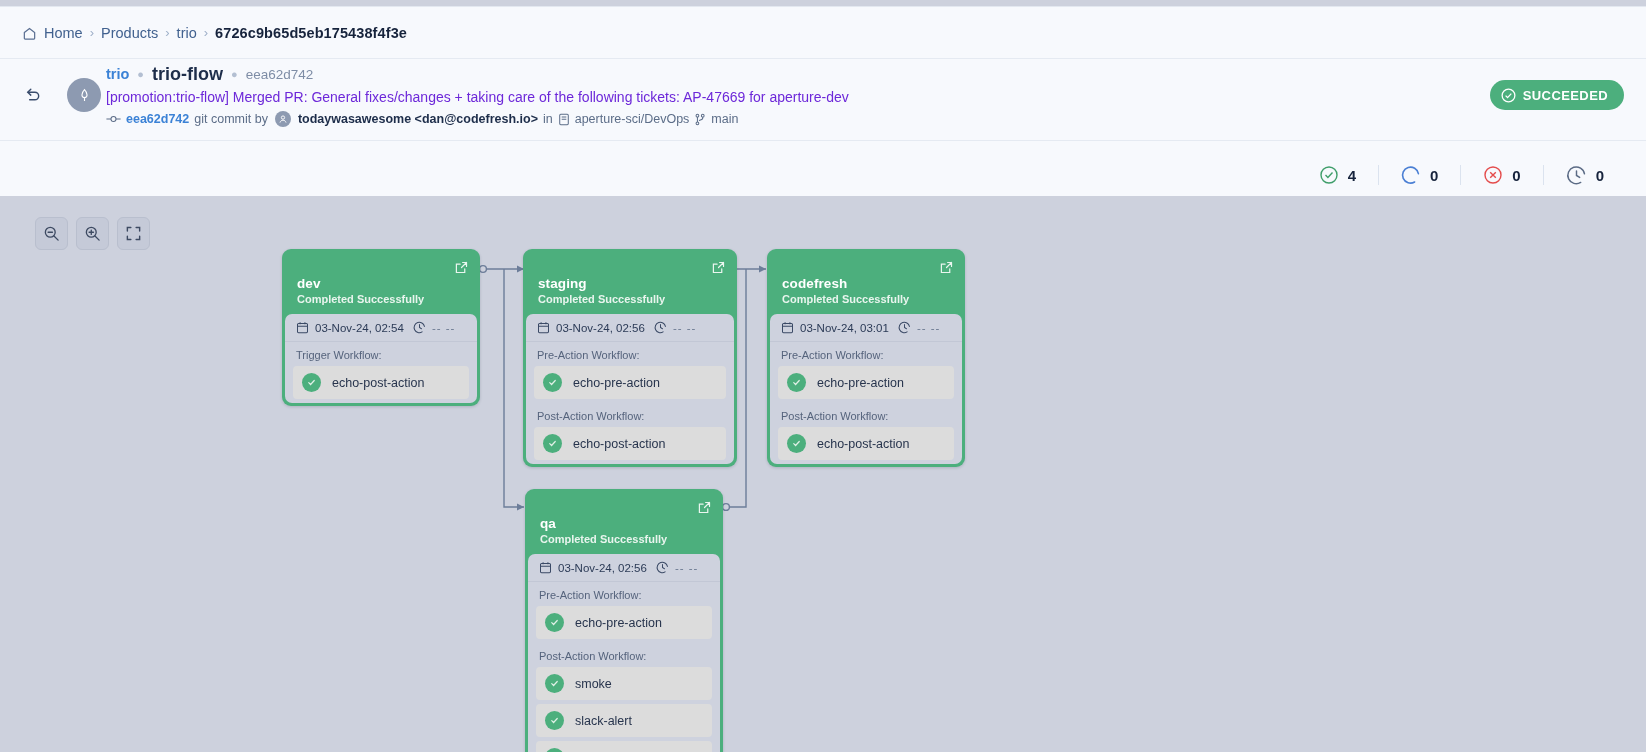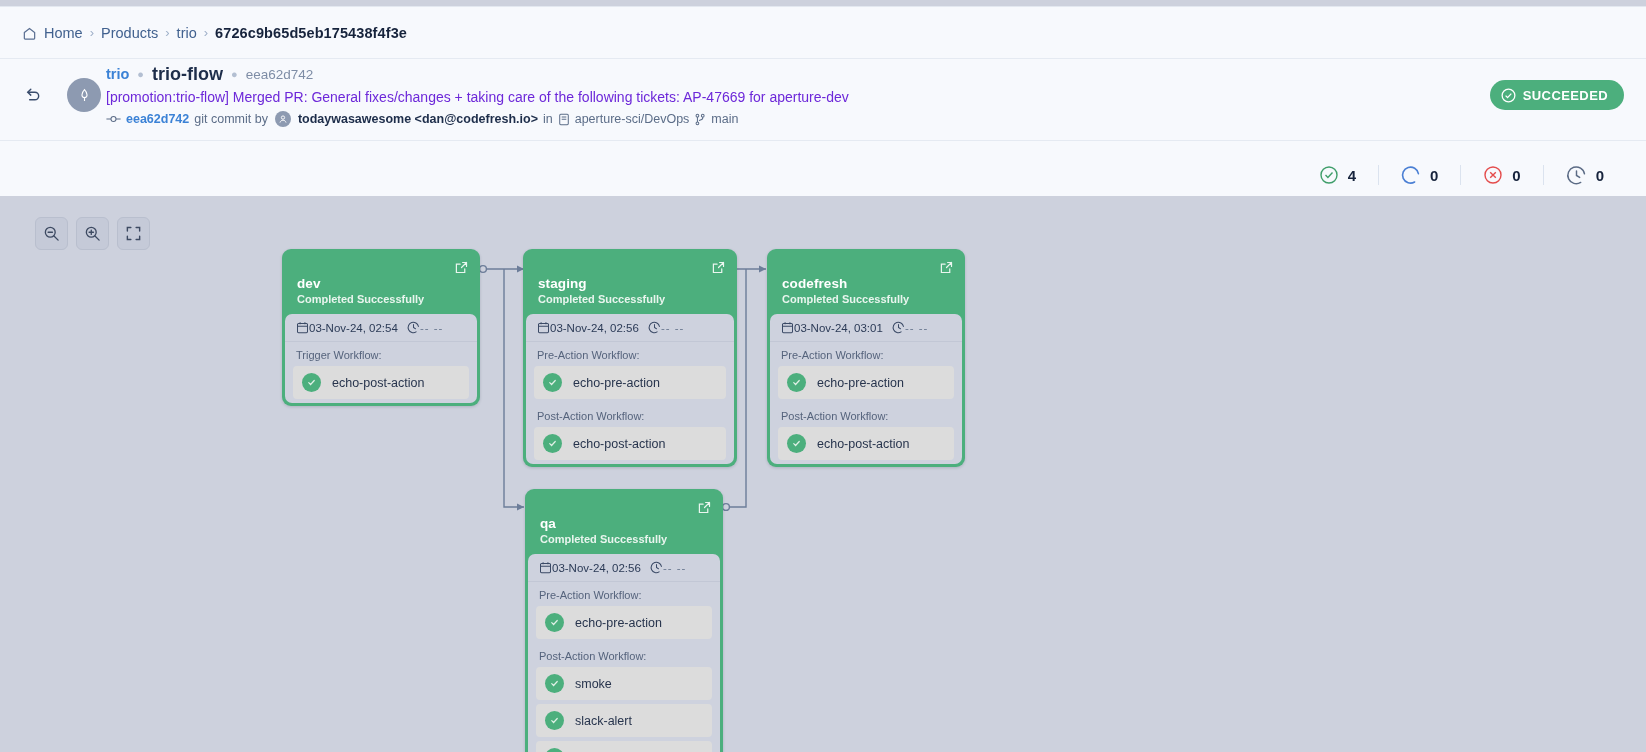--- a/index.html
+++ b/index.html
@@ -121,21 +121,21 @@
     position: absolute; right: 12px; top: 11px; cursor: pointer;
   }
   .node-body {
     background: #ced2de; border-radius: 7px; overflow: hidden;
   }
   .node-meta {
     display: flex; align-items: center; gap: 9px;
     padding: 7px 11px; font-size: 11.5px; color: #2b3a56;
     border-bottom: 1px solid #c2c7d5;
   }
-  .meta-item { display: flex; align-items: center; gap: 0; }
+  .meta-item { display: flex; align-items: center; gap: 6px; }
   .meta-dash { color: #6a7890; letter-spacing: 1px; }
   .sec-label { padding: 7px 11px 5px; font-size: 11px; color: #55637c; }
   .wf-row {
     display: flex; align-items: center; gap: 11px;
     margin: 0 8px 4px; padding: 7px 9px;
     background: #dcdcdc; border-radius: 4px;
     font-size: 12.5px; color: #27344d; white-space: nowrap; overflow: hidden;
   }
   .wf-ok {
     width: 19px; height: 19px; border-radius: 50%; background: #4caf7d;

